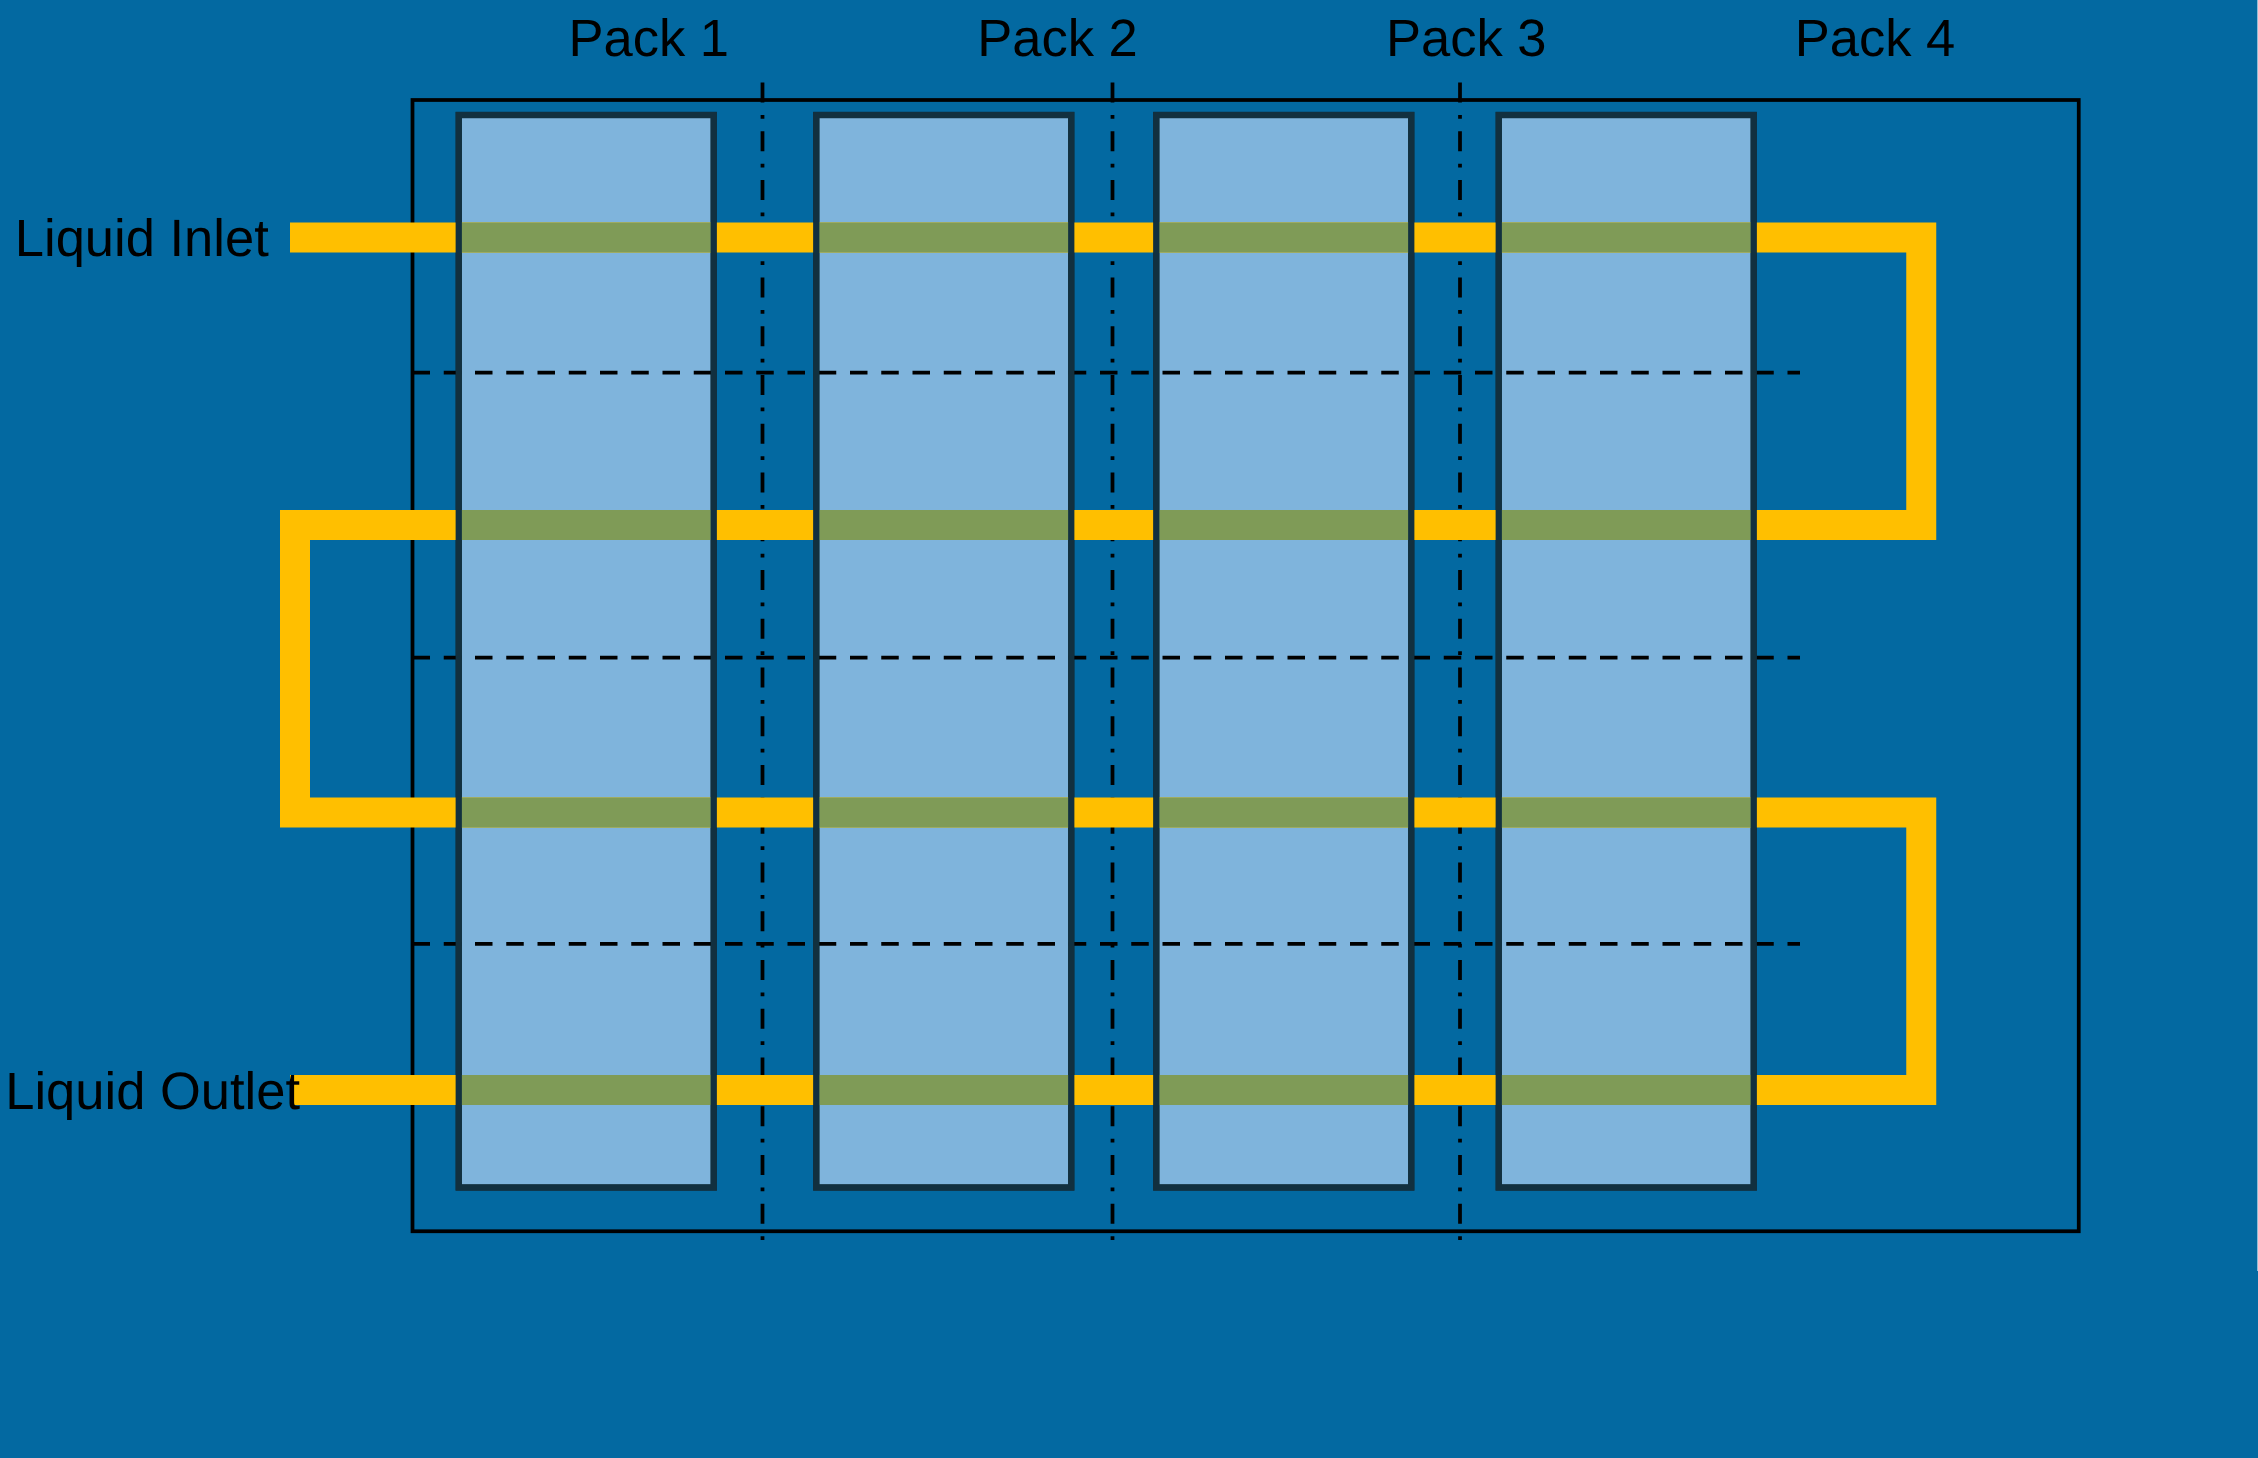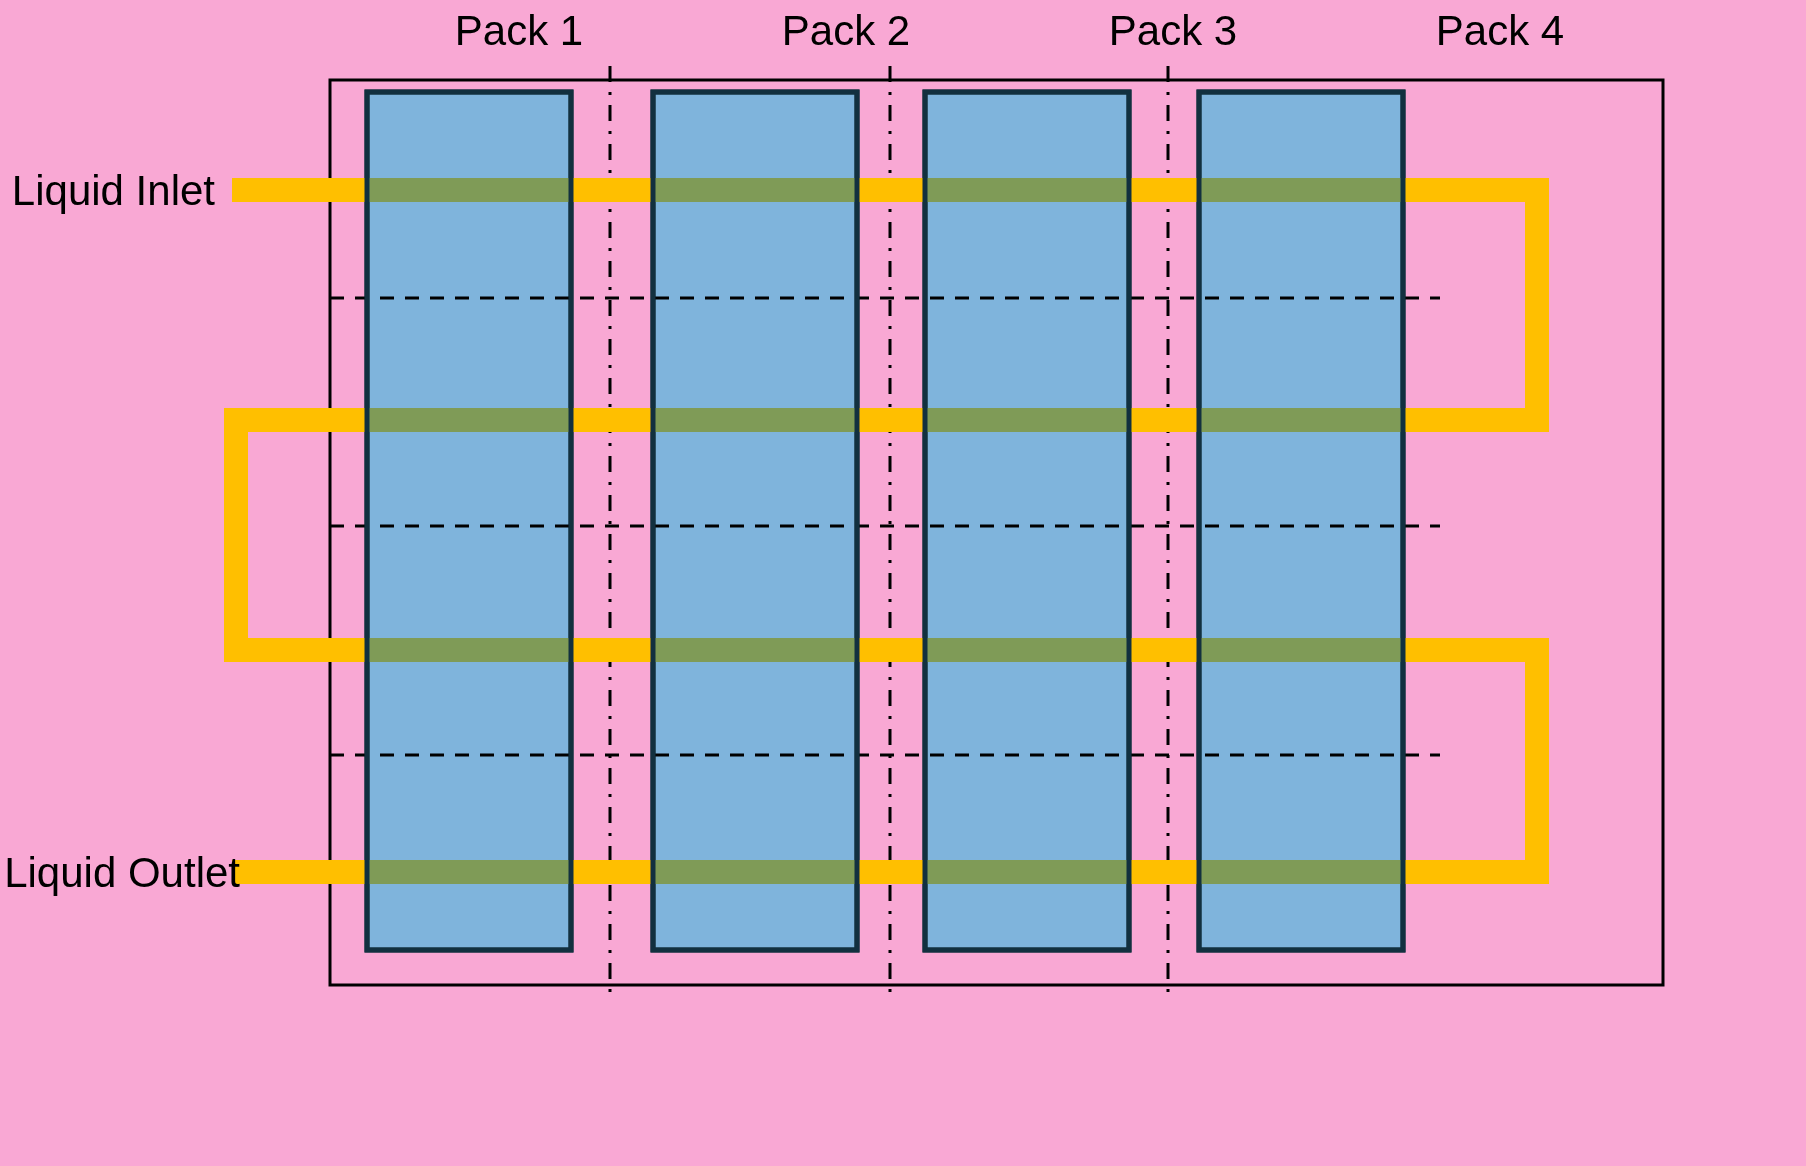--- a/index.html
+++ b/index.html
@@ -1,18 +1,18 @@
 <!DOCTYPE html>
 <html><head>
 <meta charset="utf-8">
 <style>
   html,body{margin:0;padding:0;background:#ffffff;}
   body{width:1806px;height:1166px;overflow:hidden;
        font-family:"Liberation Sans", sans-serif;}
-  #stage{position:relative;width:1806px;height:1166px;background:#f9a8d4;}
+  #stage{position:relative;width:1806px;height:1166px;background:#0369a1;}
   svg#diagram{position:absolute;left:0;top:0;width:1806px;height:1166px;display:block;}
   .pack-label{font-family:"Liberation Sans", sans-serif;font-size:42px;fill:#000;text-anchor:middle;}
   .port-label{font-family:"Liberation Sans", sans-serif;font-size:42px;fill:#000;text-anchor:end;}
 </style>
 </head>
 <body>
 
 <div id="stage">
   <svg id="diagram" viewBox="0 0 1806 1166">
 

